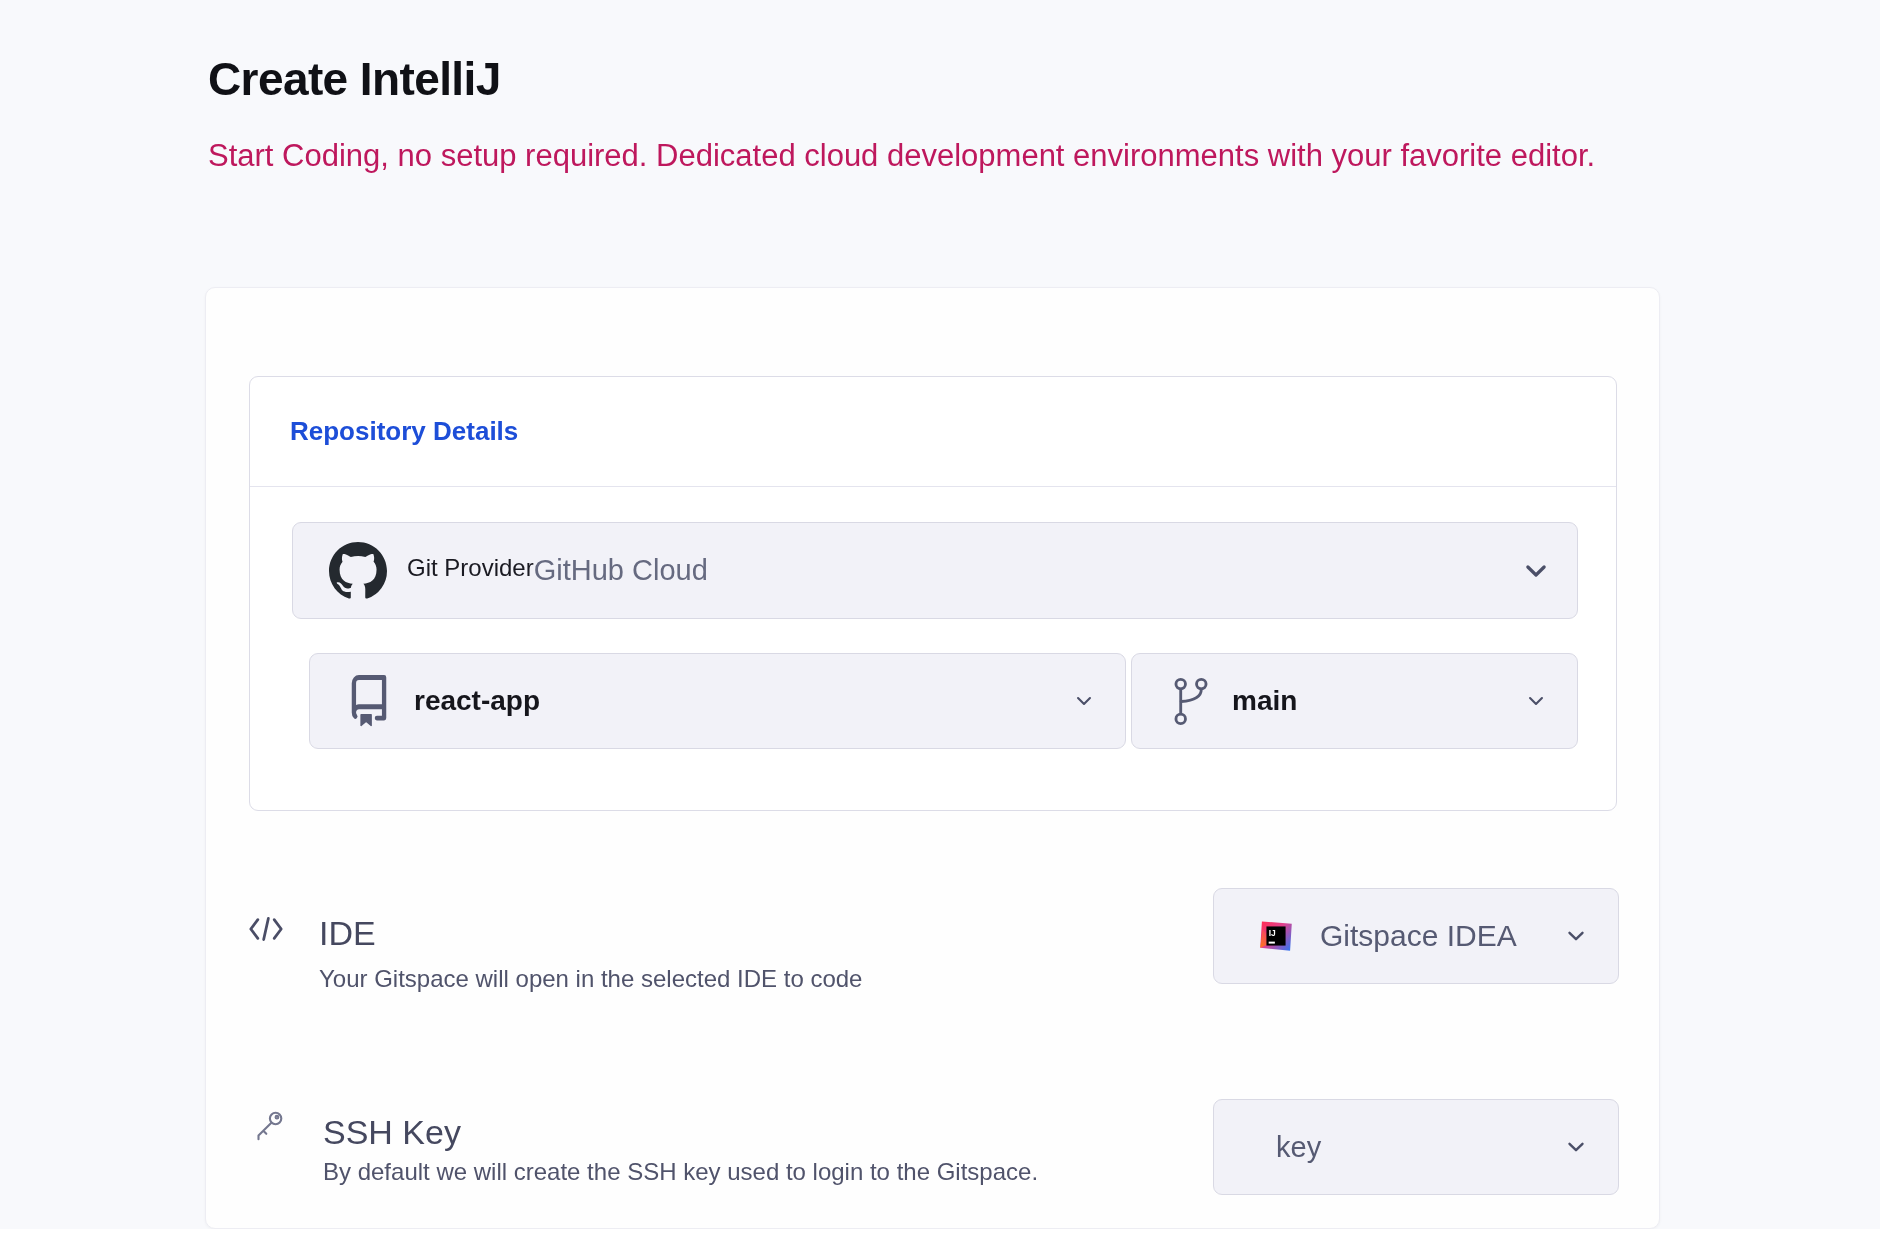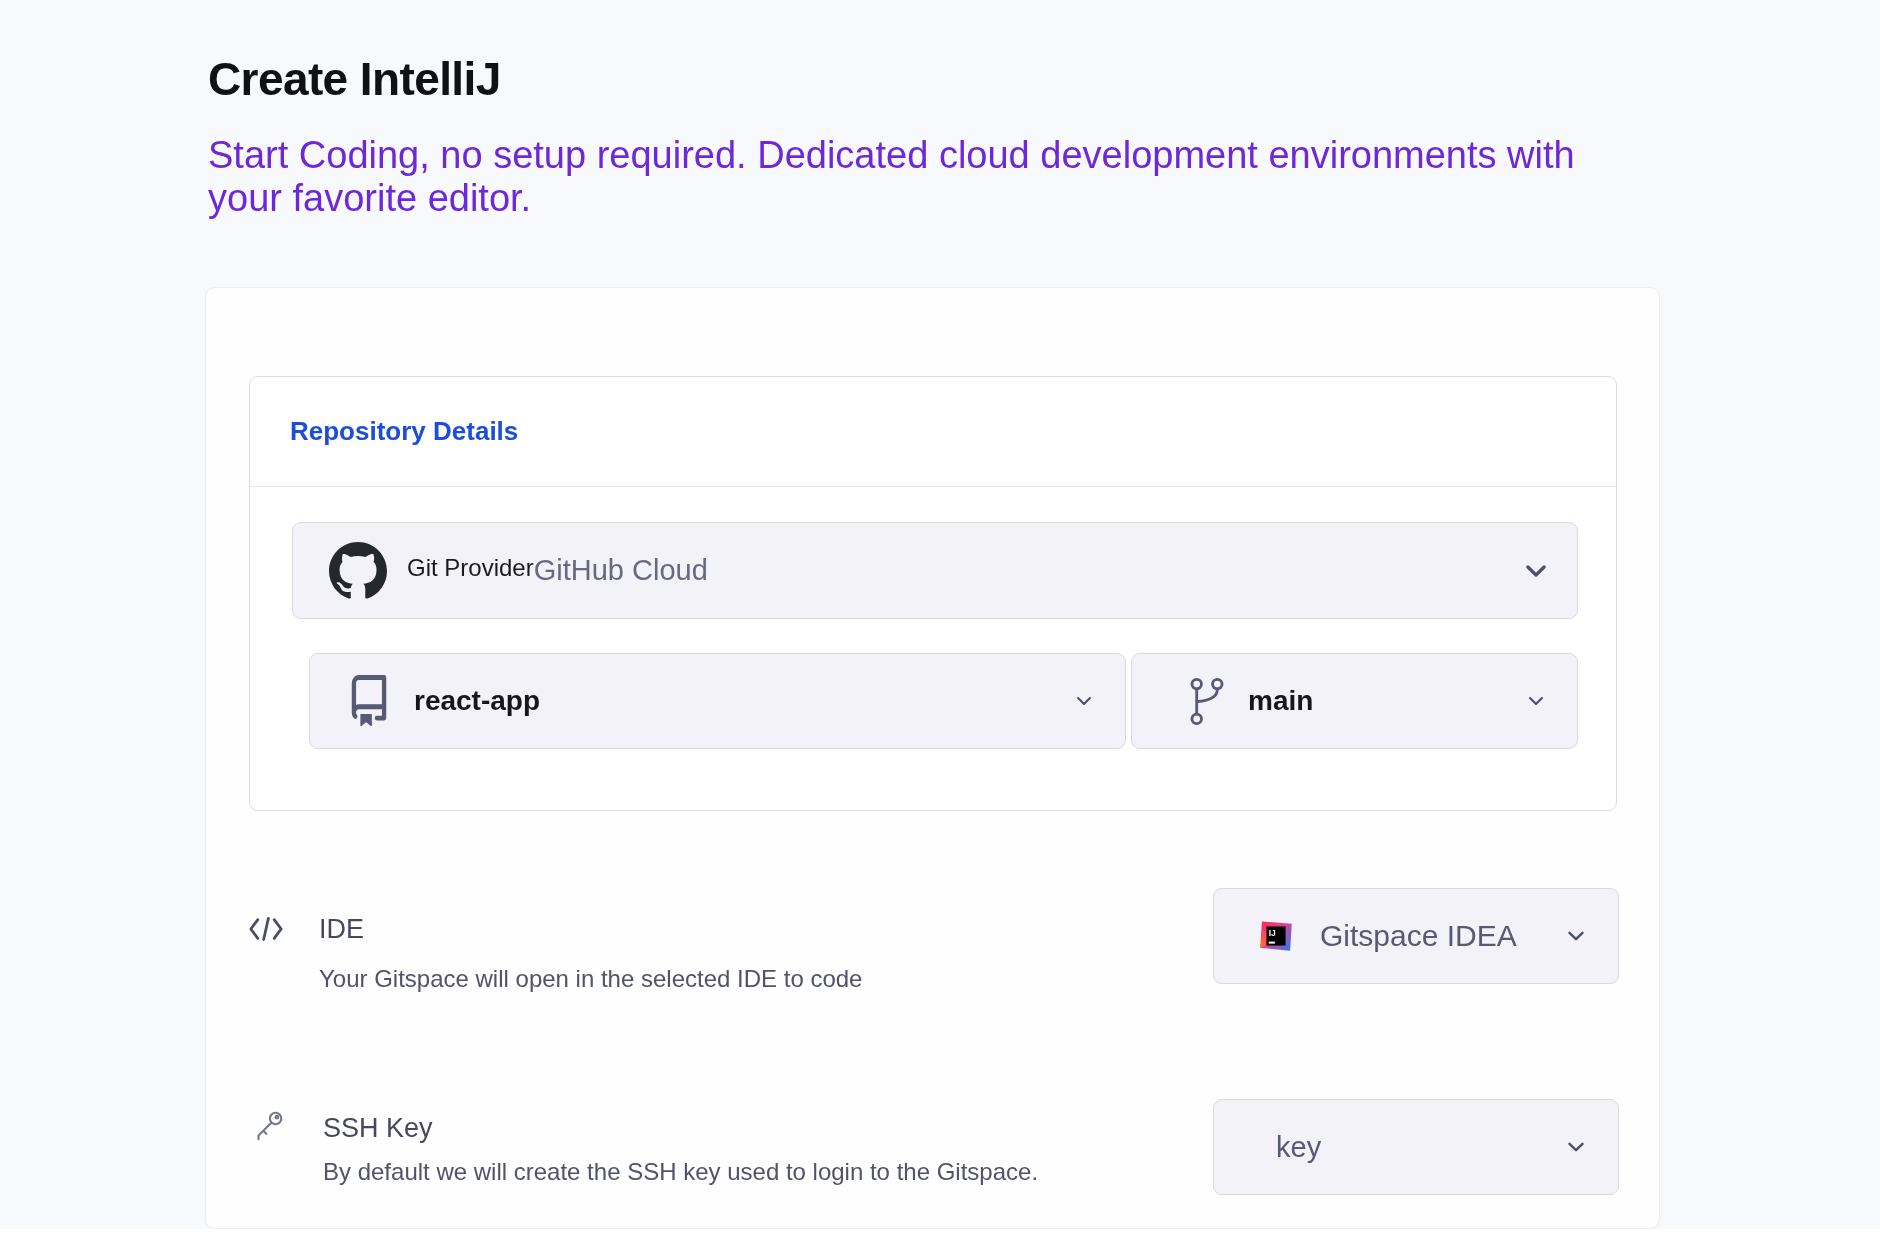--- a/index.html
+++ b/index.html
@@ -1,22 +1,22 @@
 <!DOCTYPE html>
 <html><head>
 <meta charset="utf-8">
 <style>
   html,body{margin:0;padding:0;}
   body{font-family:"Liberation Sans","DejaVu Sans",sans-serif;}
   .canvas{position:relative;width:1880px;height:1240px;background:#f8f9fc;overflow:hidden;}
 
   .page-title{position:absolute;left:208px;top:52px;font-size:46px;font-weight:700;
     color:#101116;letter-spacing:-0.6px;}
-  .page-subtitle{position:absolute;left:208px;top:134px;max-width:1445px;font-size:38px;
-    line-height:43px;color:#6d28d9;}
+  .page-subtitle{position:absolute;left:208px;top:134px;max-width:1445px;font-size:31px;
+    line-height:43px;color:#be185d;}
 
   .outer-card{position:absolute;left:205px;top:287px;width:1455px;height:942px;
     background:#fefefe;border:1px solid #ededf3;border-radius:10px;box-sizing:border-box;
     box-shadow:0 1px 3px rgba(40,41,61,0.04);}
   .bottom-band{position:absolute;left:0;top:1229px;width:1880px;height:11px;background:#ffffff;}
 
   .inner-card{position:absolute;left:43px;top:88px;width:1368px;height:435px;
     background:#ffffff;border:1px solid #dcdce7;border-radius:9px;box-sizing:border-box;}
   .inner-card-header{height:110px;display:flex;align-items:center;padding-left:40px;
     border-bottom:1px solid #e4e4ee;box-sizing:border-box;}
@@ -26,28 +26,28 @@
     border:1px solid #d9d9e4;border-radius:9px;box-sizing:border-box;cursor:pointer;}
   .chev{margin-left:auto;flex:0 0 auto;display:flex;align-items:center;}
 
   .sel-gitprovider{left:42px;top:145px;width:1286px;height:97px;padding:0 26px 0 36px;}
   .gp-icon{flex:0 0 auto;margin-right:20px;display:flex;align-items:center;}
   .gp-text{display:flex;flex-direction:row;justify-content:center;}
   .gp-label{font-size:24px;color:#1a1a22;margin-bottom:5px;}
   .gp-value{font-size:29px;color:#666a80;}
 
   .sel-repo{left:59px;top:276px;width:817px;height:96px;padding:0 30px 0 36px;}
-  .sel-branch{left:881px;top:276px;width:447px;height:96px;padding:0 30px 0 56px;align-items:center;}
+  .sel-branch{left:881px;top:276px;width:447px;height:96px;padding:0 30px 0 40px;align-items:center;}
   .sel-icon{flex:0 0 auto;margin-right:22px;display:flex;align-items:center;}
   .sel-value{font-size:28px;font-weight:600;color:#16161c;}
 
   .row-icon{position:absolute;display:flex;align-items:center;}
   .ide-icon{left:41px;top:626px;}
   .ssh-icon{left:45px;top:820px;}
-  .row-label{position:absolute;font-size:27px;font-weight:500;color:#45485f;}
+  .row-label{position:absolute;font-size:34px;font-weight:500;color:#45485f;}
   .ide-label{left:113px;top:626px;}
   .ssh-label{left:117px;top:825px;}
   .row-desc{position:absolute;font-size:24px;color:#50536b;line-height:31px;white-space:nowrap;}
   .ide-desc{left:113px;top:675px;}
   .ssh-desc{left:117px;top:868px;}
 
   .sel-ide{left:1007px;top:600px;width:406px;height:96px;padding:0 30px 0 44px;}
   .ij-logo{flex:0 0 auto;margin-right:26px;display:flex;align-items:center;}
   .sel-ide-value{font-size:30px;font-weight:500;color:#565a73;}
 

